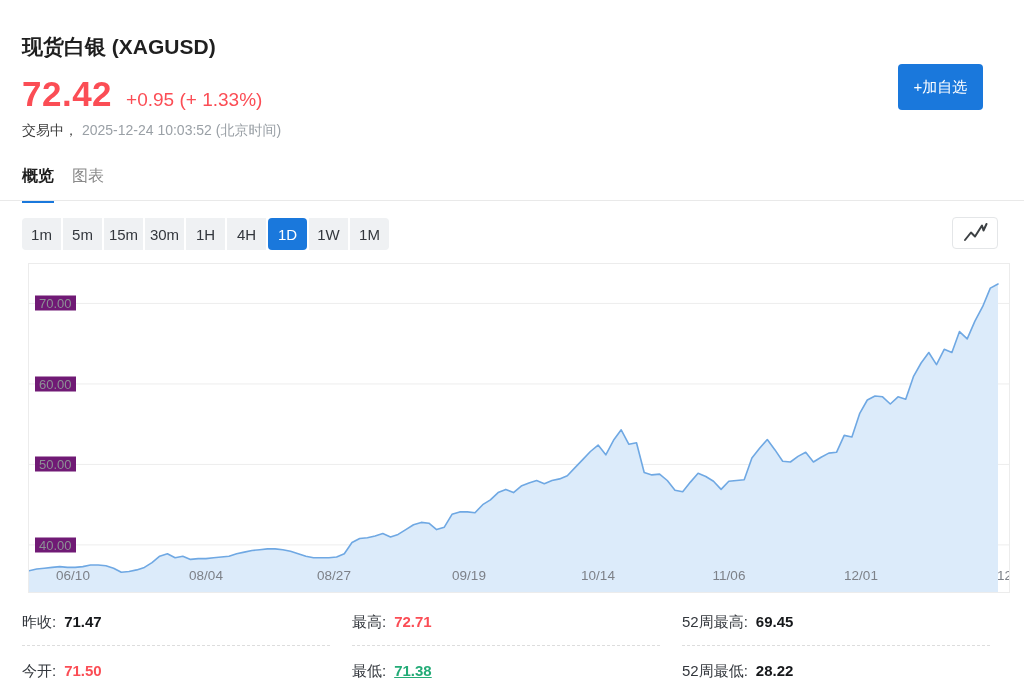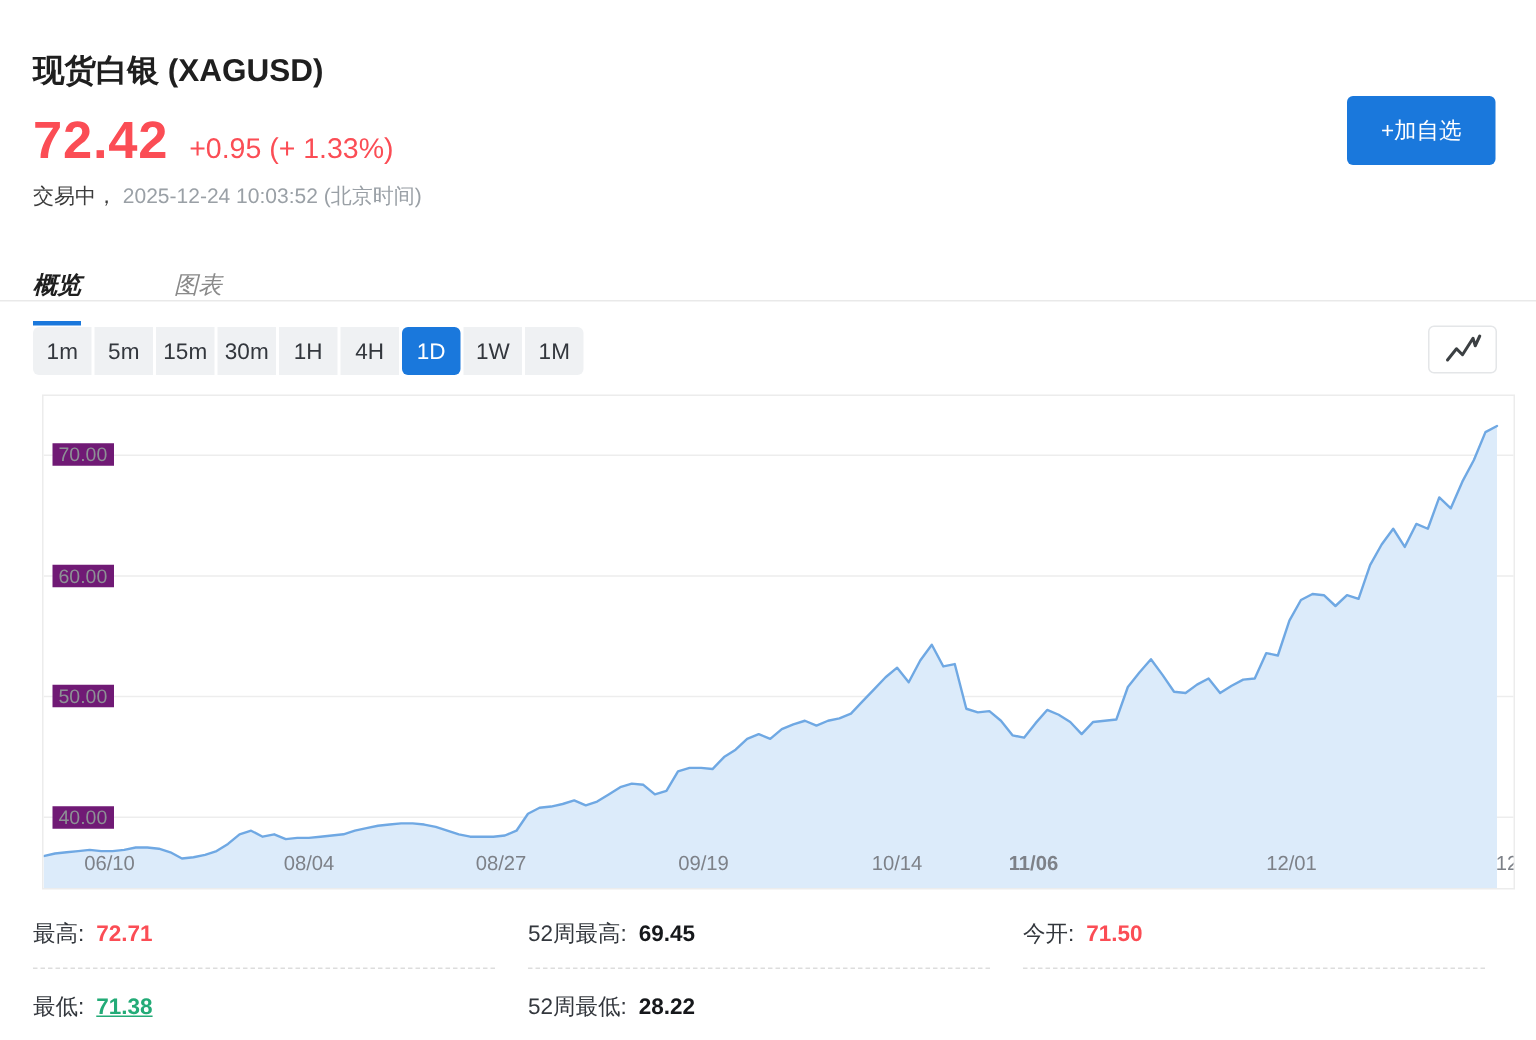--- a/index.html
+++ b/index.html
@@ -10,25 +10,25 @@
   .page-title { position:absolute; left:22px; top:33px; font-size:21px; font-weight:600; color:#1f1f1f; }
 
   .price-row { position:absolute; left:22px; top:74px; display:flex; align-items:baseline; }
   .price-main { font-size:35px; font-weight:700; color:var(--up); letter-spacing:0.5px; }
   .price-change { font-size:19px; color:var(--up); margin-left:14px; }
 
   .status-row { position:absolute; left:22px; top:122px; font-size:14px; }
   .status-state { color:#3c3c3c; }
   .status-time { color:#9aa0a6; }
 
-  .watchlist-btn { position:absolute; left:898px; top:64px; width:99px; height:46px; background:var(--accent);
+  .watchlist-btn { position:absolute; left:898px; top:64px; width:85px; height:46px; background:var(--accent);
     color:#fff; border:none; border-radius:4px; font-size:15px; cursor:pointer;
     display:flex; align-items:center; justify-content:center; font-family:inherit; }
 
-  .tabs { position:absolute; left:22px; top:180px; display:flex; gap:62px;font-style:italic; }
+  .tabs { position:absolute; left:22px; top:166px; display:flex; gap:18px; }
   .tab { font-size:16px; color:#8a8a8a; padding-bottom:13px; cursor:pointer; }
   .tab.active { color:#1f1f1f; font-weight:700; border-bottom:3px solid var(--accent); }
   .tabs-rule { position:absolute; left:0; top:200px; width:1024px; height:1px; background:#e9e9e9; }
 
   .tf-bar { position:absolute; left:22px; top:218px; display:flex; gap:2px; background:#fff; border-radius:4px; }
   .tf-btn { width:39px; height:32px; background:#eff1f3; color:#33373d; font-size:15px; border:none; cursor:pointer;
     display:flex; align-items:center; justify-content:center; font-family:inherit; }
   .tf-btn:first-child { border-radius:4px 0 0 4px; }
   .tf-btn:last-child { border-radius:0 4px 4px 0; }
   .tf-btn.active { background:var(--accent); color:#fff; border-radius:4px; }
@@ -106,26 +106,30 @@
       </svg>
   <div class="ylabel" style="top: 280.902px;">40.00</div>
       <div class="ylabel" style="top: 200.415px;">50.00</div>
       <div class="ylabel" style="top: 119.927px;">60.00</div>
       <div class="ylabel" style="top: 39.439px;">70.00</div>
       <div class="xlabel" style="left: 44px;">06/10</div>
       <div class="xlabel" style="left: 177px;">08/04</div>
       <div class="xlabel" style="left: 305px; text-align: right;">08/27</div>
       <div class="xlabel" style="left: 440px;">09/19</div>
       <div class="xlabel" style="left: 569px;">10/14</div>
-      <div class="xlabel" style="left: 660px; font-weight: bold;">11/06</div>
+      <div class="xlabel" style="left: 700px;">11/06</div>
       <div class="xlabel" style="left: 832px;">12/01</div>
       <div class="xlabel" style="left: 985px;">12/24</div>
     </div>
 
   <div class="stats">
+      <div class="stat-cell">
+        <span class="stat-label">昨收:</span>
+        <span class="stat-value">71.47</span>
+      </div>
       <div class="stat-cell">
         <span class="stat-label">最高:</span>
         <span class="stat-value up">72.71</span>
       </div>
       <div class="stat-cell">
         <span class="stat-label">52周最高:</span>
         <span class="stat-value">69.45</span>
       </div>
       <div class="stat-cell">
         <span class="stat-label">今开:</span>

